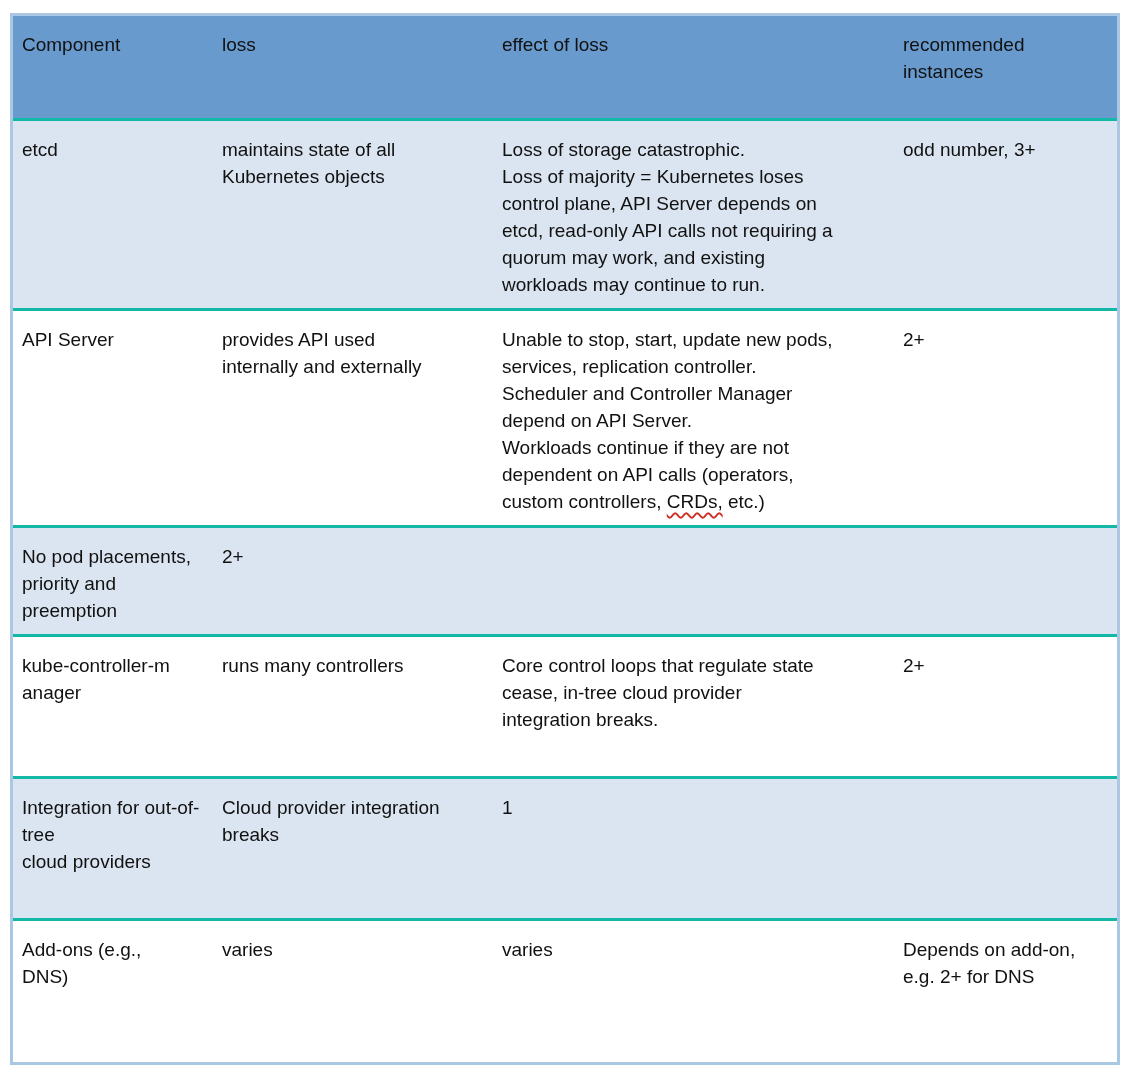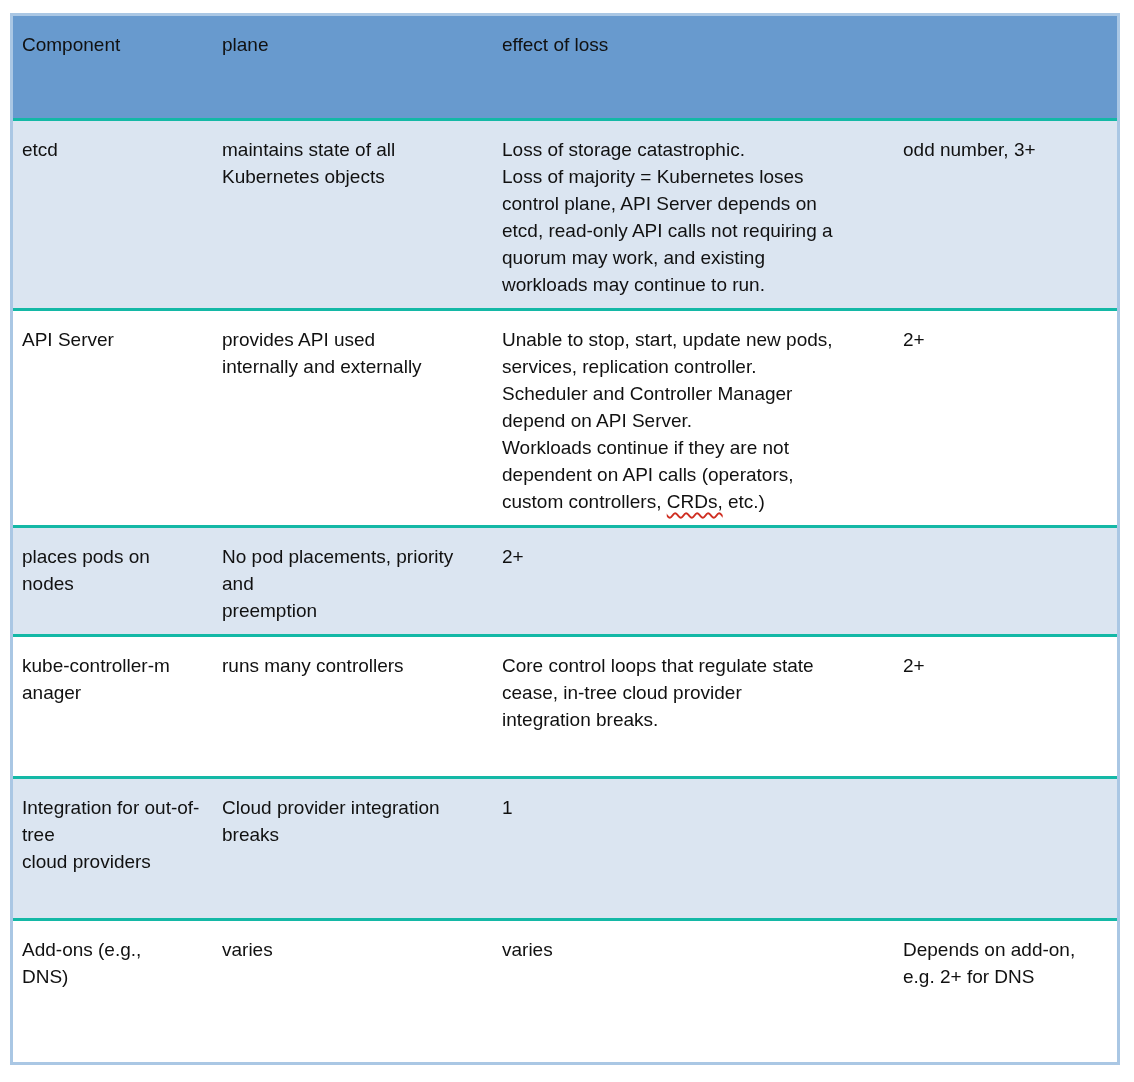--- a/index.html
+++ b/index.html
@@ -54,22 +54,24 @@
   }
 </style>
 </head>
 <body>
 
 <div class="page">
   <div class="doc-table">
 
     <div class="row header">
       <div class="cell">Component</div>
-      <div class="cell">plane</div>
+      <div class="cell">loss</div>
       <div class="cell">effect of loss</div>
+      <div class="cell">recommended
+instances</div>
     </div>
 
     <div class="row blue" style="min-height:184px">
       <div class="cell">etcd</div>
       <div class="cell">maintains state of all
 Kubernetes objects</div>
       <div class="cell"><span>Loss of storage catastrophic.
 Loss of majority = Kubernetes loses
 control plane, API Server depends on
 etcd, read-only API calls not requiring a
@@ -86,21 +88,20 @@
 services, replication controller.
 Scheduler and Controller Manager
 depend on API Server.
 Workloads continue if they are not
 dependent on API calls (operators,
 custom controllers, </span><span class="misspelled">CRDs,</span><span> etc.)</span></div>
       <div class="cell">2+</div>
     </div>
 
     <div class="row blue" style="min-height:105px">
-      <div class="cell">places pods on nodes</div>
       <div class="cell"><span>No pod placements, priority and
 preemption</span><span class="misspelled"></span><span></span></div>
       <div class="cell">2+</div>
     </div>
 
     <div class="row white" style="min-height:142px">
       <div class="cell">kube-controller-m
 anager</div>
       <div class="cell">runs many controllers</div>
       <div class="cell"><span>Core control loops that regulate state

